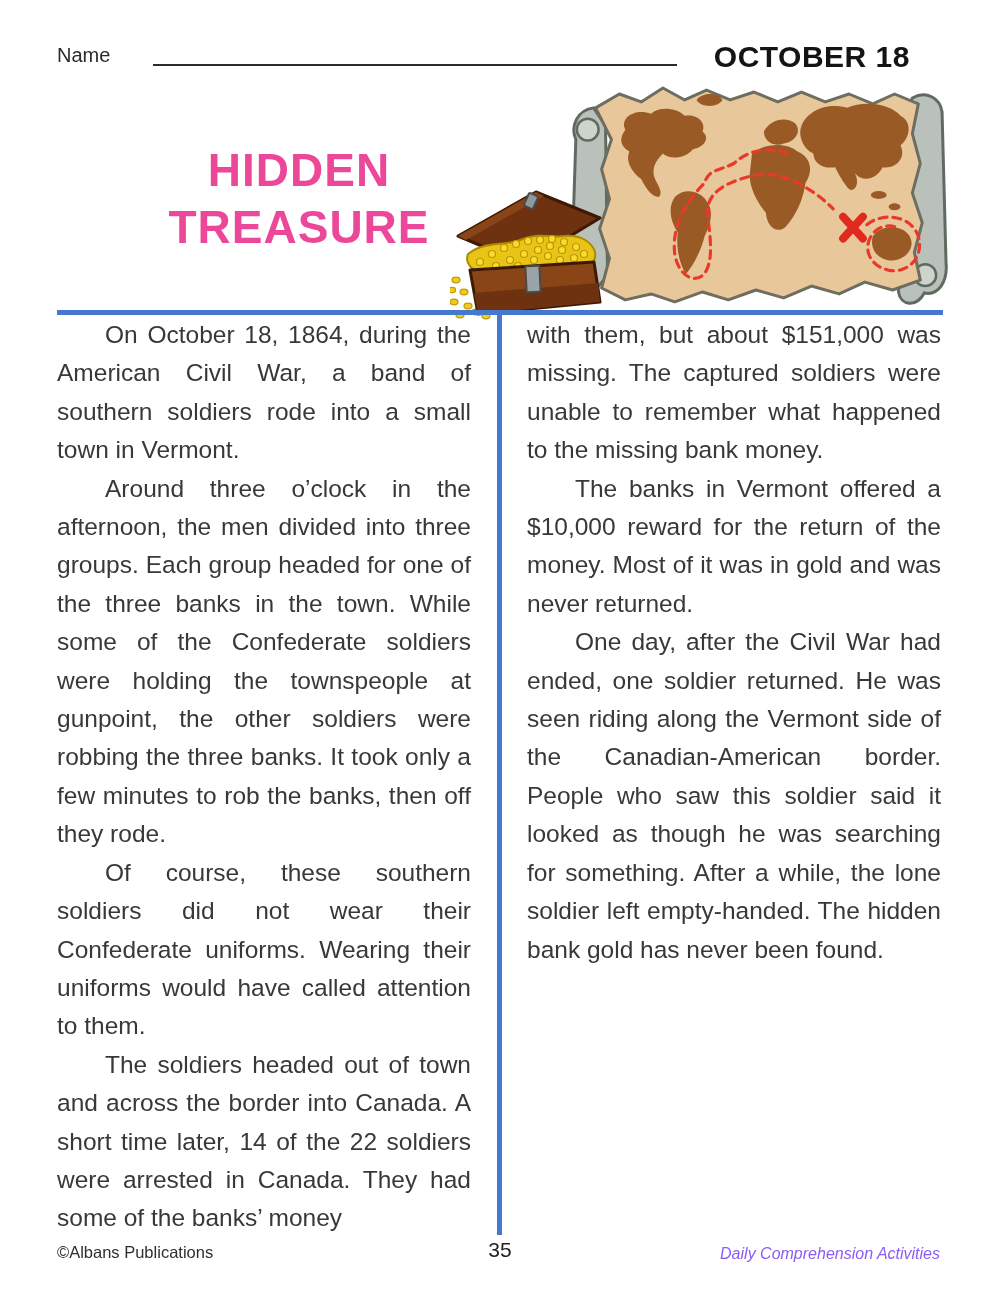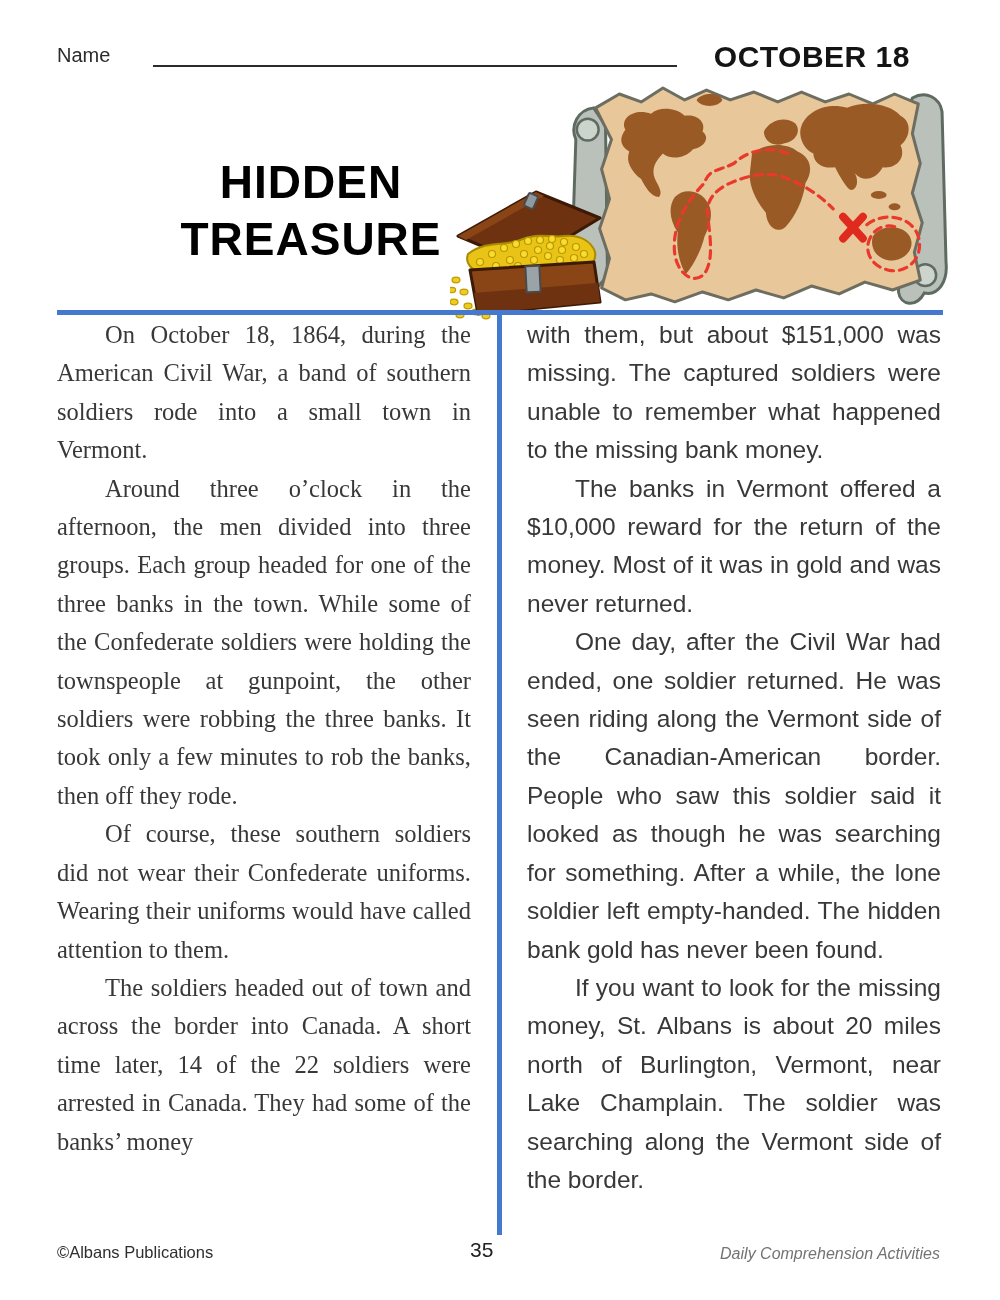--- a/index.html
+++ b/index.html
@@ -7,53 +7,53 @@
     width:1000px;height:1300px;
     background:#ffffff;
     font-family:"Liberation Sans", sans-serif;
     color:#363636;
     position:relative;
     overflow:hidden;
   }
   .page{position:absolute;inset:0;}
 
   
-  .name-row{position:absolute;left:57px;top:44px;width:620px;display:flex;align-items:flex-end;gap:40px;}
+  .name-row{position:absolute;left:57px;top:44px;width:620px;display:flex;align-items:flex-start;gap:40px;}
   .name-label{font-size:20px;color:#2b2b2b;}
   .name-line{display:inline-block;width:528px;border-bottom:2px solid #2b2b2b;height:20px;margin-left:3px;}
   .date-heading{position:absolute;right:90px;top:40px;font-size:30px;font-weight:800;color:#141414;letter-spacing:0.5px;}
 
   
   .page-title{
-    position:absolute;left:95px;top:138px;width:400px;margin:16px;
+    position:absolute;left:95px;top:138px;width:400px;margin:4px;
     text-align:center;font-size:46px;line-height:57px;font-weight:800;
-    letter-spacing:1px;color:#000000;
+    letter-spacing:1px;color:#ec4899;
   }
 
   
   .illustration{position:absolute;left:450px;top:66px;width:500px;height:252px;}
   .map-svg{position:absolute;left:110px;top:2px;width:388px;height:246px;}
   .chest-svg{position:absolute;left:0px;top:118px;width:160px;height:136px;}
 
   
   .top-rule{position:absolute;left:57px;top:310px;width:886px;height:5px;background:#4579d0;}
   .column-divider{position:absolute;left:497px;top:313px;width:5px;height:922px;background:#4579d0;}
 
   
   .col{position:absolute;top:316px;width:414px;font-size:24.5px;line-height:38.4px;
        text-align:justify;color:#383838;}
-  .col-left{left:57px;font-family:Liberation Serif, serif;}
+  .col-left{left:57px;}
   .col-right{left:527px;}
   .col p{margin:0;}
   .col p.indent{text-indent:48px;}
 
   
   .footer-copyright{position:absolute;left:57px;top:1243px;font-size:16.5px;color:#2e2e2e;}
-  .footer-page{position:absolute;left:470px;top:1238px;width:60px;text-align:left;font-size:21px;color:#222;}
-  .footer-series{position:absolute;right:60px;top:1245px;font-size:16px;font-style:italic;color:#737373;}
+  .footer-page{position:absolute;left:470px;top:1238px;width:60px;text-align:center;font-size:21px;color:#222;}
+  .footer-series{position:absolute;right:60px;top:1245px;font-size:16px;font-style:italic;color:#8b5cf6;}
 </style>
 </head>
 <body>
 
 <div class="page">
 
   <div class="name-row">
     <span class="name-label">Name</span>
     <span class="name-line"></span>
   </div>
@@ -155,20 +155,19 @@
   <div class="col col-left">
     <p class="indent">On October 18, 1864, during the American Civil War, a band of southern soldiers rode into a small town in Vermont.</p>
     <p class="indent">Around three o’clock in the afternoon, the men divided into three groups. Each group headed for one of the three banks in the town. While some of the Confederate soldiers were holding the townspeople at gunpoint, the other soldiers were robbing the three banks. It took only a few minutes to rob the banks, then off they rode.</p>
     <p class="indent">Of course, these southern soldiers did not wear their Confederate uniforms. Wearing their uniforms would have called attention to them.</p>
     <p class="indent">The soldiers headed out of town and across the border into Canada. A short time later, 14 of the 22 soldiers were arrested in Canada. They had some of the banks’ money</p>
   </div>
   <div class="col col-right">
     <p>with them, but about $151,000 was missing. The captured soldiers were unable to remember what happened to the missing bank money.</p>
     <p class="indent">The banks in Vermont offered a $10,000 reward for the return of the money. Most of it was in gold and was never returned.</p>
     <p class="indent">One day, after the Civil War had ended, one soldier returned. He was seen riding along the Vermont side of the Canadian-American border. People who saw this soldier said it looked as though he was searching for something. After a while, the lone soldier left empty-handed. The hidden bank gold has never been found.</p>
-    <p class="indent">If you want to look for the missing money, St. Albans is about 20 miles north of Burlington, Vermont, near Lake Champlain. The soldier was searching along the Vermont side of the border.</p>
   </div>
 
   <div class="footer-copyright">©Albans Publications</div>
   <div class="footer-page">35</div>
   <div class="footer-series">Daily Comprehension Activities</div>
 
 </div>
 
 </body></html>

